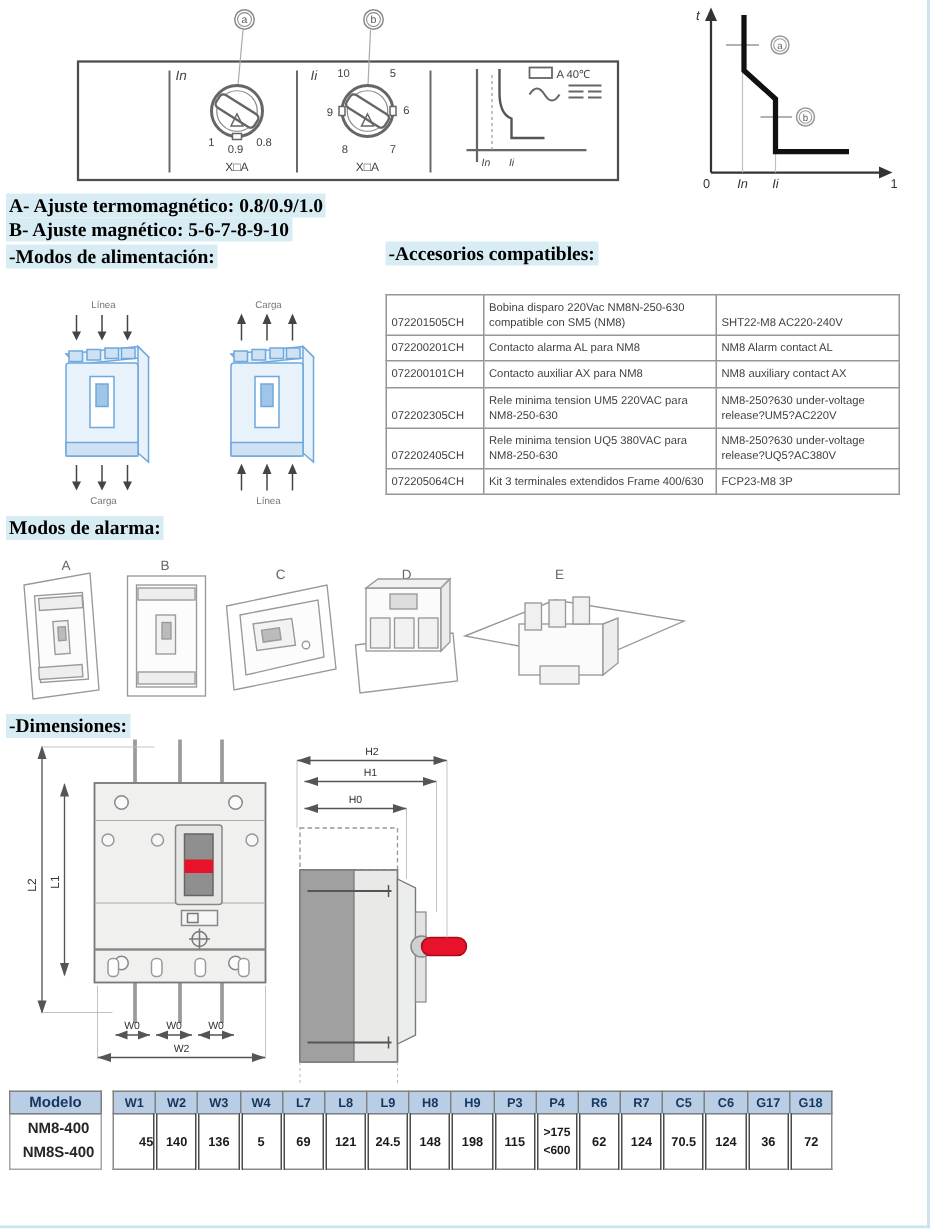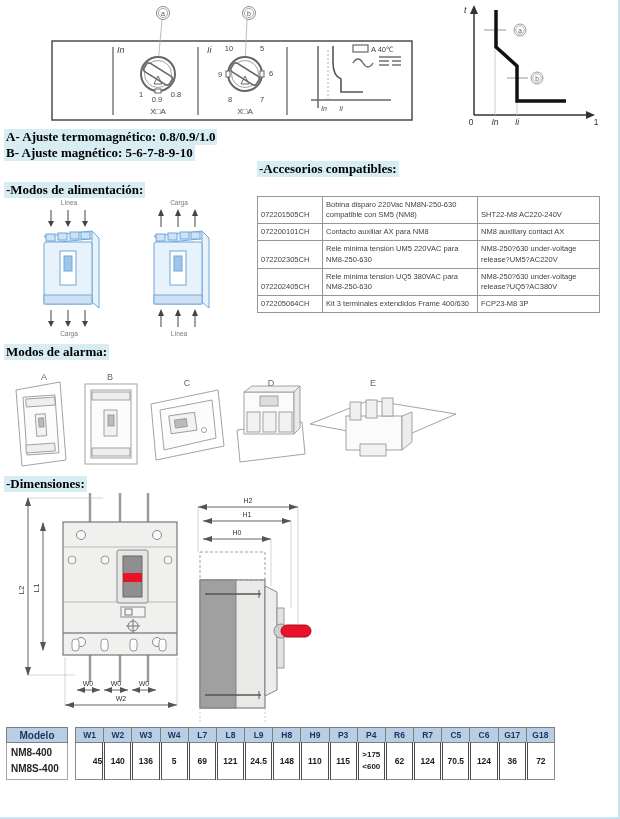--- a/index.html
+++ b/index.html
@@ -15,21 +15,21 @@
   .acc-table td{border:1px solid #969696;padding:3px 3px;line-height:1.35;vertical-align:bottom;background:#fff;}
   .acc-table td.code{width:58px;}
   .acc-table td.desc{width:148px;}
   .acc-table td.part{width:115px;}
   
   .model-table{position:absolute;left:6px;top:727px;width:62px;border-collapse:collapse;
                font-size:10px;table-layout:fixed;}
   .model-table th{background:#b9cde5;border:1px solid #7f7f7f;color:#17365d;
                   font-weight:bold;height:14px;padding:0;}
   .model-table td{border:1px solid #a6a6a6;border-top:none;height:36px;padding:0 0 0 4px;
-                  font-weight:bold;color:#262626;line-height:1.6;}
+                  font-weight:bold;color:#262626;line-height:1.6;text-align:center;}
   .dim-table{position:absolute;left:75px;top:727px;width:480px;border-collapse:collapse;
              font-size:8.5px;table-layout:fixed;text-align:center;}
   .dim-table th{background:#b9cde5;border:1px solid #7f7f7f;color:#17365d;
                 font-weight:bold;height:14px;padding:0;}
   .dim-table td{border-top:1px solid #8a8a8a;border-bottom:1px solid #8a8a8a;
                 border-left:3px double #4d4d4d;border-right:1px solid #8a8a8a;
                 height:36px;padding:0;font-weight:bold;color:#1a1a1a;background:#fff;}
   .dim-table td:first-child{border-left:1px solid #8a8a8a;text-align:right;}
   .dim-table td .two-line{font-size:8px;line-height:1.5;}
 </style>
@@ -138,21 +138,21 @@
     <path d="M46,10 L46,47 L67,66 L67,101 L116,101" fill="none" stroke="#111" stroke-width="3.5"></path>
     <text x="21" y="125" font-size="8.5" fill="#333" text-anchor="middle">0</text>
     <text x="45" y="125" font-size="8.5" fill="#333" font-style="italic" text-anchor="middle">In</text>
     <text x="67" y="125" font-size="8.5" fill="#333" font-style="italic" text-anchor="middle">Ii</text>
     <text x="146" y="125" font-size="8.5" fill="#333" text-anchor="middle">1</text>
   </svg>
 
   <div class="sec-h" style="left:4px;top:129px;">A- Ajuste termomagnético: 0.8/0.9/1.0</div>
   <div class="sec-h" style="left:4px;top:145px;">B- Ajuste magnético: 5-6-7-8-9-10</div>
 
-  <div class="sec-h" style="left:4px;top:182px;">-Modos de alimentación:</div>
+  <div class="sec-h" style="left:4px;top:163px;">-Modos de alimentación:</div>
   <div class="sec-h" style="left:257px;top:161px;">-Accesorios compatibles:</div>
   <div class="sec-h" style="left:4px;top:344px;">Modos de alarma:</div>
   <div class="sec-h" style="left:4px;top:476px;">-Dimensiones:</div>
 
   <svg style="position:absolute;left:20px;top:196px;" width="100" height="142" viewBox="0 0 100 142">
     <text x="49" y="9" font-size="6.5" fill="#777" text-anchor="middle">Línea</text>
     <g stroke="#444" stroke-width="1">
       <line x1="31" y1="14" x2="31" y2="27"></line>
         <path d="M28,25 L31,31 L34,25 Z" fill="#444" stroke="none"></path>
       <line x1="48" y1="14" x2="48" y2="27"></line>
@@ -215,20 +215,25 @@
     </g>
     <text x="49" y="140" font-size="6.5" fill="#777" text-anchor="middle">Línea</text>
   </svg>
 
   <table class="acc-table">
     <tbody>
         <tr>
       <td class="code">072201505CH</td>
       <td class="desc">Bobina disparo 220Vac NM8N-250-630 compatible con SM5 (NM8)</td>
       <td class="part">SHT22-M8 AC220-240V</td>
+    </tr>
+    <tr>
+      <td class="code">072200201CH</td>
+      <td class="desc">Contacto alarma AL para NM8</td>
+      <td class="part">NM8 Alarm contact AL</td>
     </tr>
     <tr>
       <td class="code">072200101CH</td>
       <td class="desc">Contacto auxiliar AX para NM8</td>
       <td class="part">NM8 auxiliary contact AX</td>
     </tr>
     <tr>
       <td class="code">072202305CH</td>
       <td class="desc">Rele minima tension UM5 220VAC para NM8-250-630</td>
       <td class="part">NM8-250?630 under-voltage release?UM5?AC220V</td>
@@ -448,21 +453,21 @@
     </tr>
     <tr>
       <td>45</td>
       <td>140</td>
       <td>136</td>
       <td>5</td>
       <td>69</td>
       <td>121</td>
       <td>24.5</td>
       <td>148</td>
-      <td>110</td>
+      <td>198</td>
       <td>115</td>
       <td>
         <div class="two-line">&gt;175</div>
         <div class="two-line">&lt;600</div>
       </td>
       <td>62</td>
       <td>124</td>
       <td>70.5</td>
       <td>124</td>
       <td>36</td>

